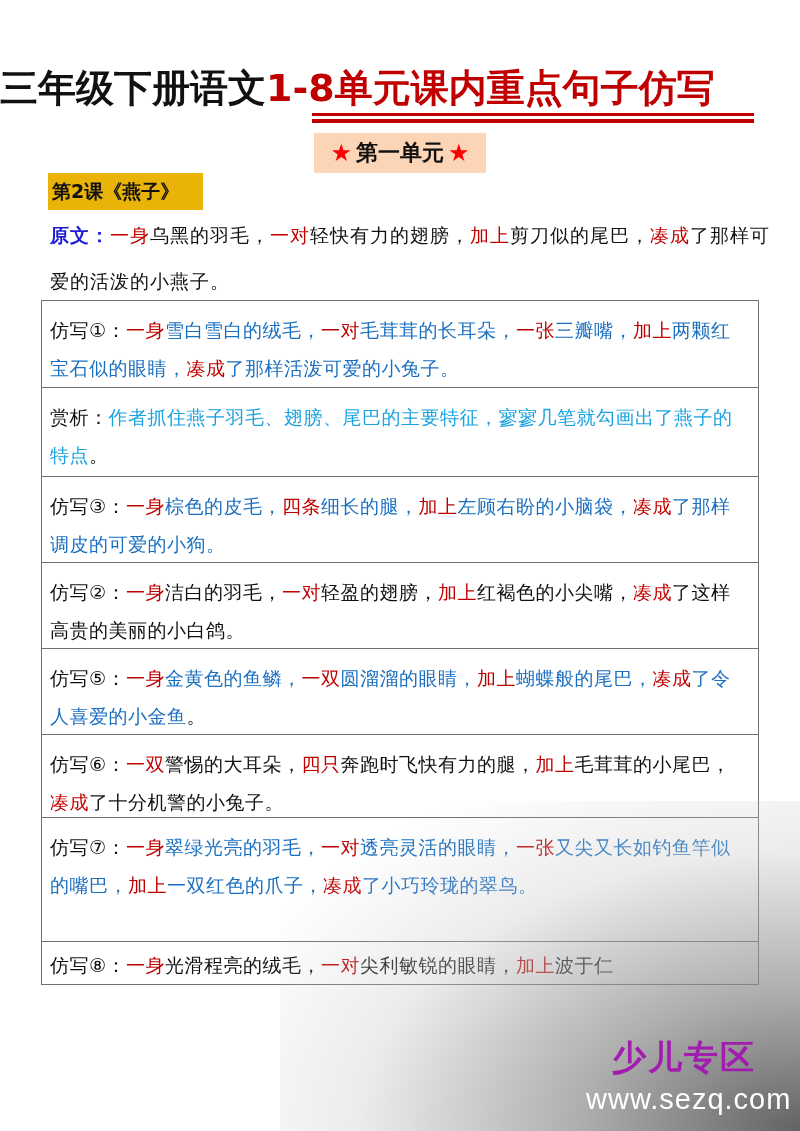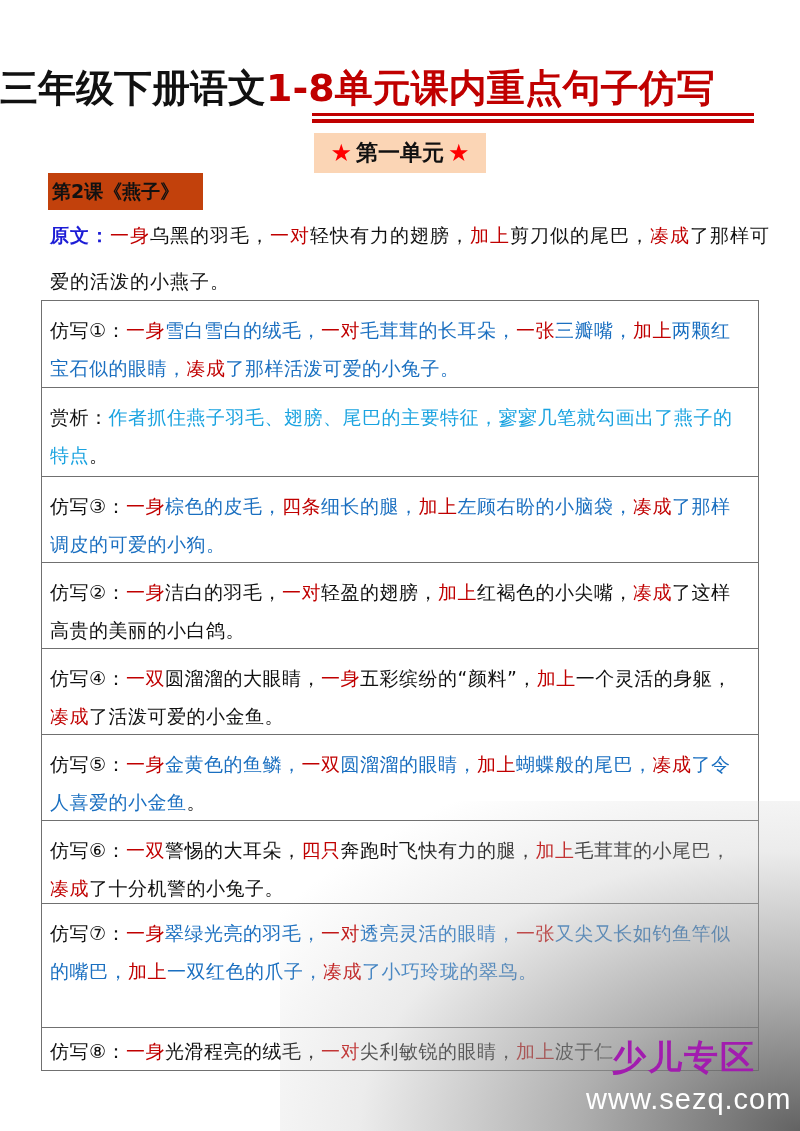--- a/index.html
+++ b/index.html
@@ -68,21 +68,21 @@
       color: #ff0000;
       font-size: 24px;
       line-height: 1;
     }
     .lesson-tag {
       position: absolute;
       left: 48px;
       top: 173px;
       width: 155px;
       height: 37px;
-      background: #c2410c;
+      background: #eab308;
       display: flex;
       align-items: center;
       padding-left: 4px;
       box-sizing: border-box;
       font-size: 19px;
       font-weight: bold;
       color: #111111;
     }
     .original {
       position: absolute;
@@ -177,21 +177,20 @@
 
 <div class="original">
   <span class="blue-label">原文：</span><span id="original-segments"><span class="red">一身</span><span class="black">乌黑的羽毛，</span><span class="red">一对</span><span class="black">轻快有力的翅膀，</span><span class="red">加上</span><span class="black">剪刀似的尾巴，</span><span class="red">凑成</span><span class="black">了那样可爱的活泼的小燕子。</span></span>
 </div>
 
 <div class="table">
   <div class="row row-2"><span class="label">仿写①：</span><span class="red">一身</span><span class="blue">雪白雪白的绒毛，</span><span class="red">一对</span><span class="blue">毛茸茸的长耳朵，</span><span class="red">一张</span><span class="blue">三瓣嘴，</span><span class="red">加上</span><span class="blue">两颗红宝石似的眼睛，</span><span class="red">凑成</span><span class="blue">了那样活泼可爱的小兔子。</span></div>
   <div class="row row-1"><span class="label">赏析：</span><span class="cyan">作者抓住燕子羽毛、翅膀、尾巴的主要特征，寥寥几笔就勾画出了燕子的特点</span><span class="black">。</span></div>
   <div class="row row-4"><span class="label">仿写③：</span><span class="red">一身</span><span class="blue">棕色的皮毛，</span><span class="red">四条</span><span class="blue">细长的腿，</span><span class="red">加上</span><span class="blue">左顾右盼的小脑袋，</span><span class="red">凑成</span><span class="blue">了那样调皮的可爱的小狗。</span></div>
   <div class="row row-3"><span class="label">仿写②：</span><span class="red">一身</span><span class="black">洁白的羽毛，</span><span class="red">一对</span><span class="black">轻盈的翅膀，</span><span class="red">加上</span><span class="black">红褐色的小尖嘴，</span><span class="red">凑成</span><span class="black">了这样高贵的美丽的小白鸽。</span></div>
-  <div class="row row-5"><span class="label">仿写④：</span><span class="red">一双</span><span class="black">圆溜溜的大眼睛，</span><span class="red">一身</span><span class="black">五彩缤纷的“颜料”，</span><span class="red">加上</span><span class="black">一个灵活的身躯，</span><span class="red">凑成</span><span class="black">了活泼可爱的小金鱼。</span></div>
   <div class="row row-6"><span class="label">仿写⑤：</span><span class="red">一身</span><span class="blue">金黄色的鱼鳞，</span><span class="red">一双</span><span class="blue">圆溜溜的眼睛，</span><span class="red">加上</span><span class="blue">蝴蝶般的尾巴，</span><span class="red">凑成</span><span class="blue">了令人喜爱的小金鱼</span><span class="black">。</span></div>
   <div class="row row-7"><span class="label">仿写⑥：</span><span class="red">一双</span><span class="black">警惕的大耳朵，</span><span class="red">四只</span><span class="black">奔跑时飞快有力的腿，</span><span class="red">加上</span><span class="black">毛茸茸的小尾巴，</span><span class="red">凑成</span><span class="black">了十分机警的小兔子。</span></div>
   <div class="row row-9"><span class="label">仿写⑦：</span><span class="red">一身</span><span class="blue">翠绿光亮的羽毛，</span><span class="red">一对</span><span class="blue">透亮灵活的眼睛，</span><span class="red">一张</span><span class="blue">又尖又长如钓鱼竿似的嘴巴，</span><span class="red">加上</span><span class="blue">一双红色的爪子，</span><span class="red">凑成</span><span class="blue">了小巧玲珑的翠鸟。</span></div>
   <div class="row row-10"><span class="label">仿写⑧：</span><span class="red">一身</span><span class="black">光滑程亮的绒毛，</span><span class="red">一对</span><span class="black">尖利敏锐的眼睛，</span><span class="red">加上</span><span class="black">波于仁</span></div>
 </div>
 
 <div class="watermark-shade"></div>
 <div class="watermark-logo">少儿专区</div>
 <div class="watermark-url">www.sezq.com</div>
 

